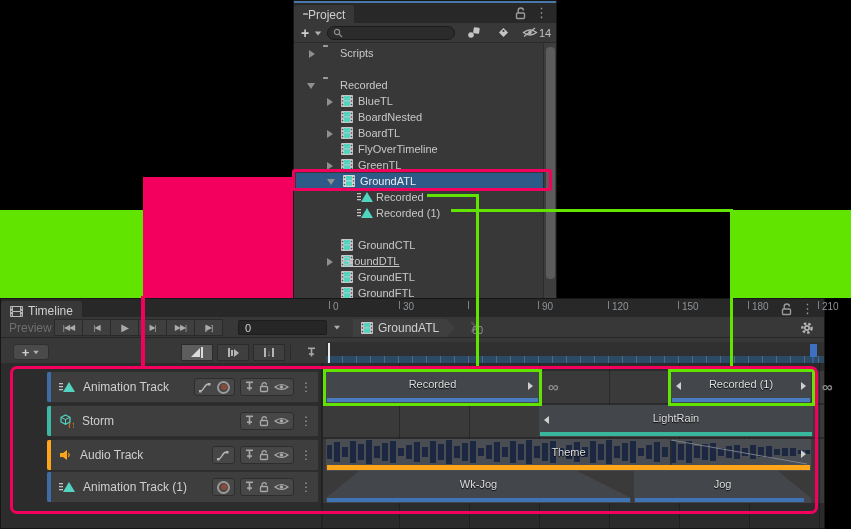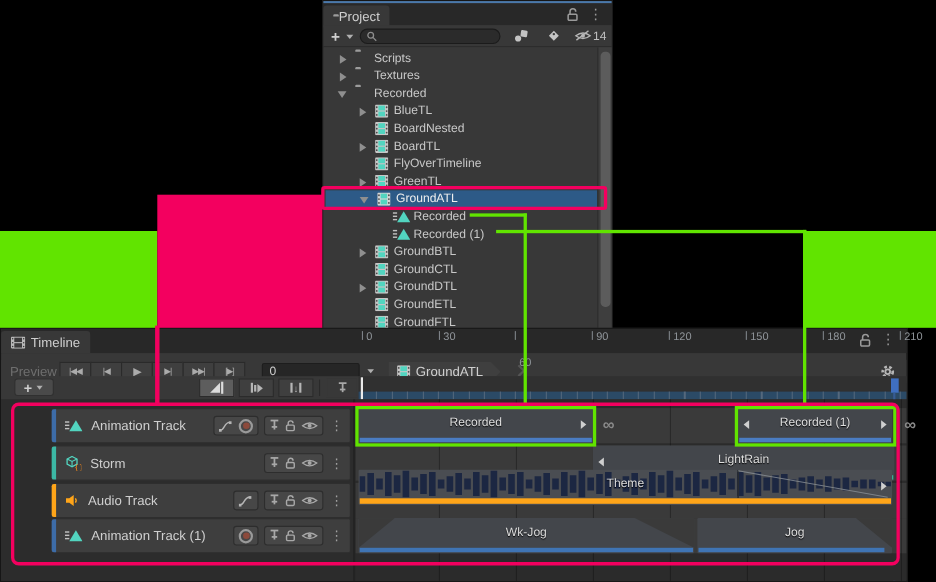--- a/index.html
+++ b/index.html
@@ -34,21 +34,21 @@
   .arr { position:absolute; top:5px; width:0; height:0; }
   .arr.r { border-top:4px solid transparent; border-bottom:4px solid transparent; border-left:6px solid #8f8f8f; }
   .arr.d { border-left:4px solid transparent; border-right:4px solid transparent; border-top:6px solid #8f8f8f; margin-top:1px; }
   .ticon { position:absolute; top:2px; width:12px; height:12px; }
   .folder { position:relative; width:12px; height:9px; background:#9c9c9c; border-radius:1px; margin-top:2px; }
   .folder:before { content:""; position:absolute; top:-2px; left:0; width:5px; height:2px; background:#9c9c9c; border-radius:1px 1px 0 0; }
   .scrolltrack { position:absolute; top:42px; bottom:0; width:13px; background:#3e3e3e; border-left:1px solid #2c2c2c; }
   .scrollthumb { position:absolute; left:2px; width:9px; background:#5c5c5c; border-radius:4px; }
 
   
-  .ttoolbar1 { position:absolute; left:0; right:0; top:28px; height:21px; background:#383838; border-bottom:1px solid #272727; }
+  .ttoolbar1 { position:absolute; left:0; right:0; top:18px; height:21px; background:#383838; border-bottom:1px solid #272727; }
   .preview { position:absolute; left:8px; top:4px; color:#6e6e6e; font-size:12px; }
   .transport { position:absolute; left:54px; top:2px; display:flex; }
   .tbtn { width:29px; height:17px; background:#3f3f3f; border:1px solid #2a2a2a; margin-left:-1px; color:#ababab; font-size:8px; display:flex; align-items:center; justify-content:center; letter-spacing:-1px; }
   .framefield { position:absolute; left:237px; top:3px; width:89px; height:15px; background:#262626; border:1px solid #1d1d1d; border-radius:2px; color:#cfcfcf; font-size:11px; padding:1px 0 0 6px; }
   .framedrop { position:absolute; left:328px; top:3px; width:16px; height:15px; display:flex; align-items:center; justify-content:center; }
   .crumb { position:absolute; left:352px; top:2px; height:18px; background:#3f3f3f; display:flex; align-items:center; gap:5px; padding:0 16px 0 8px; font-size:12px; color:#cfcfcf;
            clip-path:polygon(0 0, calc(100% - 9px) 0, 100% 50%, calc(100% - 9px) 100%, 0 100%); }
   .ghostchev { position:absolute; left:467px; top:6px; width:8px; height:8px; border-top:2px solid #555; border-right:2px solid #555; transform:rotate(45deg); }
 
   .ttoolbar2 { position:absolute; left:0; right:0; top:43px; height:21px; background:#383838; }
@@ -162,25 +162,20 @@
       <span class="abs" style="left:245px; top:4px; color:#c0c0c0;">14</span>
     </div>
 
     <div class="tree">
 
       <div class="trow" style="top:2px;">
         <span class="arr r" style="left:15px;"></span>
         <span class="ticon" style="left:29px;"><span class="folder"></span></span>
         <span class="tlabel" style="left:46px;">Scripts</span>
       </div>
-      <div class="trow" style="top:18px;">
-        <span class="arr r" style="left:15px;"></span>
-        <span class="ticon" style="left:29px;"><span class="folder"></span></span>
-        <span class="tlabel" style="left:46px;">Textures</span>
-      </div>
       <div class="trow" style="top:34px;">
         <span class="arr d" style="left:13px;"></span>
         <span class="ticon" style="left:29px;"><span class="folder" style="background:#ababab;"></span></span>
         <span class="tlabel" style="left:46px;">Recorded</span>
       </div>
 
       <div class="trow" style="top:50px;">
         <span class="arr r" style="left:33px;"></span>
         <span class="ticon" style="left:47px;">
           <svg width="12" height="12" viewBox="0 0 12 12">
@@ -298,37 +293,20 @@
           <svg width="16" height="12" viewBox="0 0 16 12">
               <rect x="0" y="2" width="4" height="1.3" fill="#c0c0c0"></rect>
               <rect x="0" y="5" width="4" height="1.3" fill="#c0c0c0"></rect>
               <rect x="0" y="8" width="4" height="1.3" fill="#c0c0c0"></rect>
               <path d="M10 1 L16 11 L4 11 Z" fill="#52d5c0"></path>
             </svg>
         </span>
         <span class="tlabel" style="left:82px;">Recorded (1)</span>
       </div>
 
-      <div class="trow" style="top:178px;">
-        <span class="arr r" style="left:33px;"></span>
-        <span class="ticon" style="left:47px;">
-          <svg width="12" height="12" viewBox="0 0 12 12">
-              <rect width="12" height="12" rx="1" fill="#c6c6c6"></rect>
-              <rect x="3" y="1" width="6" height="4.4" fill="#52d5c0"></rect>
-              <rect x="3" y="6.4" width="6" height="4.4" fill="#52d5c0"></rect>
-              <circle cx="1.5" cy="2.5" r=".8" fill="#4a4a4a"></circle>
-              <circle cx="1.5" cy="6" r=".8" fill="#4a4a4a"></circle>
-              <circle cx="1.5" cy="9.5" r=".8" fill="#4a4a4a"></circle>
-              <circle cx="10.5" cy="2.5" r=".8" fill="#4a4a4a"></circle>
-              <circle cx="10.5" cy="6" r=".8" fill="#4a4a4a"></circle>
-              <circle cx="10.5" cy="9.5" r=".8" fill="#4a4a4a"></circle>
-            </svg>
-        </span>
-        <span class="tlabel" style="left:64px;">GroundBTL</span>
-      </div>
       <div class="trow" style="top:194px;">
         <span class="ticon" style="left:47px;">
           <svg width="12" height="12" viewBox="0 0 12 12">
               <rect width="12" height="12" rx="1" fill="#c6c6c6"></rect>
               <rect x="3" y="1" width="6" height="4.4" fill="#52d5c0"></rect>
               <rect x="3" y="6.4" width="6" height="4.4" fill="#52d5c0"></rect>
               <circle cx="1.5" cy="2.5" r=".8" fill="#4a4a4a"></circle>
               <circle cx="1.5" cy="6" r=".8" fill="#4a4a4a"></circle>
               <circle cx="1.5" cy="9.5" r=".8" fill="#4a4a4a"></circle>
               <circle cx="10.5" cy="2.5" r=".8" fill="#4a4a4a"></circle>
@@ -346,21 +324,21 @@
               <rect x="3" y="1" width="6" height="4.4" fill="#52d5c0"></rect>
               <rect x="3" y="6.4" width="6" height="4.4" fill="#52d5c0"></rect>
               <circle cx="1.5" cy="2.5" r=".8" fill="#4a4a4a"></circle>
               <circle cx="1.5" cy="6" r=".8" fill="#4a4a4a"></circle>
               <circle cx="1.5" cy="9.5" r=".8" fill="#4a4a4a"></circle>
               <circle cx="10.5" cy="2.5" r=".8" fill="#4a4a4a"></circle>
               <circle cx="10.5" cy="6" r=".8" fill="#4a4a4a"></circle>
               <circle cx="10.5" cy="9.5" r=".8" fill="#4a4a4a"></circle>
             </svg>
         </span>
-        <span class="tlabel" style="left:64px;">GroundDTL</span>
+        <span class="tlabel" style="left:48px;text-decoration:underline;">GroundDTL</span>
       </div>
       <div class="trow" style="top:226px;">
         <span class="ticon" style="left:47px;">
           <svg width="12" height="12" viewBox="0 0 12 12">
               <rect width="12" height="12" rx="1" fill="#c6c6c6"></rect>
               <rect x="3" y="1" width="6" height="4.4" fill="#52d5c0"></rect>
               <rect x="3" y="6.4" width="6" height="4.4" fill="#52d5c0"></rect>
               <circle cx="1.5" cy="2.5" r=".8" fill="#4a4a4a"></circle>
               <circle cx="1.5" cy="6" r=".8" fill="#4a4a4a"></circle>
               <circle cx="1.5" cy="9.5" r=".8" fill="#4a4a4a"></circle>
@@ -708,21 +686,21 @@
       <div class="stripe" style="background:#4a7cc2;"></div>
     </div>
     <span class="inf" style="left:821px; top:79px;">∞</span>
 
     <div class="clip" style="left:538px; top:106px; width:274px;">
       <span class="cliplabel">LightRain</span>
       <span class="mk left" style="left:5px;"></span>
       <div class="stripe" style="background:#39b79c;"></div>
     </div>
 
-    <div class="clip" style="left:325px; top:128px; width:485px; background:#4a4d52;">
+    <div class="clip" style="left:325px; top:140px; width:485px; background:#4a4d52;">
       <svg width="483" height="26" viewBox="0 0 483 26" style="position:absolute; left:1px; top:0;" preserveAspectRatio="none">
         <path stroke="#1c2742" stroke-width="6" d="M2 6v14M10 3v20M18 8v10M26 2v22M34 5v16M42 1v24M50 7v12M58 4v18M66 2v22M74 9v8M82 6v14M90 3v20M98 8v10M106 2v22M114 5v16M122 1v24M130 7v12M138 4v18M146 2v22M154 9v8M162 6v14M170 3v20M178 8v10M186 2v22M194 5v16M202 1v24M210 7v12M218 4v18M226 2v22M234 9v8M242 6v14M250 3v20M258 8v10M266 2v22M274 5v16M282 1v24M290 7v12M298 4v18M306 2v22M314 9v8M322 6v14M330 3v20M338 8v10M346 2v22M354 5v16M362 2v22M370 7v12M378 5v16M386 4v18M394 9v8M402 7v12M410 6v14M418 9v8M426 6v14M434 8v10M442 7v12M450 10v6M458 9v8M466 9v8M474 11v4M481 11v4"></path>
         <line x1="344" y1="0" x2="344" y2="26" stroke="#2a2d31" stroke-width="1.5"></line>
         <line x1="344" y1="1" x2="480" y2="25" stroke="#8a9096" stroke-width="1" opacity="0.8"></line>
       </svg>
       <span class="cliplabel">Theme</span>
       <span class="mk right" style="right:5px;"></span>
       <div class="stripe" style="background:#ffa519; height:5px;"></div>
     </div>
 

